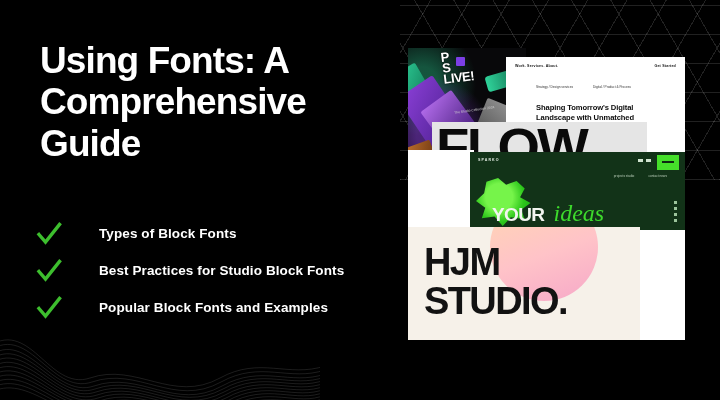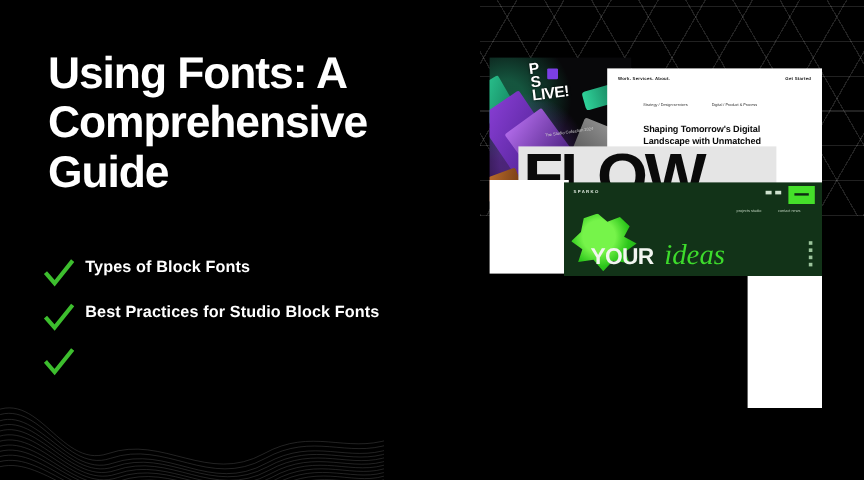--- a/index.html
+++ b/index.html
@@ -28,21 +28,21 @@
   
   .left { position:absolute; left:0; top:0; width:400px; height:400px; }
 
   .title {
     position:absolute; left:40px; top:40px; width:350px;
     color:#fff; font-weight:bold; font-size:37px; line-height:1.12;
     letter-spacing:-0.9px;
   }
 
   .bullets { position:absolute; left:36px; top:215px; width:360px; }
-  .bullet { display:flex; align-items:flex-start; height:37px; }
+  .bullet { display:flex; align-items:center; height:37px;gap:28px; }
   .check { width:26px; height:26px; flex:none; margin-right:9px; }
   .bullet-label {
     color:#fff; font-size:13.5px; font-weight:bold; letter-spacing:.1px;
     white-space:nowrap;
   }
 
   
   .collage { position:absolute; left:408px; top:22px; width:277px; height:318px; }
 
   
@@ -198,20 +198,21 @@
       <svg class="check" viewBox="0 0 26 26">
         <path d="M3 13.5 L9.5 21 L23.5 3.5" fill="none" stroke="#3dbe2e" stroke-width="3.4" stroke-linecap="square"></path>
       </svg>
       <span class="bullet-label">Best Practices for Studio Block Fonts</span>
     </div>
 
     <div class="bullet">
       <svg class="check" viewBox="0 0 26 26">
         <path d="M3 13.5 L9.5 21 L23.5 3.5" fill="none" stroke="#3dbe2e" stroke-width="3.4" stroke-linecap="square"></path>
       </svg>
+      <span class="bullet-label">Popular Block Fonts and Examples</span>
     </div>
 
   </div>
 </div>
 
 <div class="collage">
 
   <div class="pane-dark">
     <div class="card3d c2"></div>
     <div class="card3d c1"></div>
@@ -266,14 +267,19 @@
       <span class="pg-ideas">ideas</span>
     </div>
     <div class="pg-rail">
         <i></i>
         <i></i>
         <i></i>
         <i></i>
       </div>
   </div>
 
+  <div class="pane-hjm">
+    <div class="hjm-circle"></div>
+    <div class="hjm-t1">HJM</div>
+    <div class="hjm-t2">STUDIO.</div>
+  </div>
 
 </div>
 
 </body></html>

